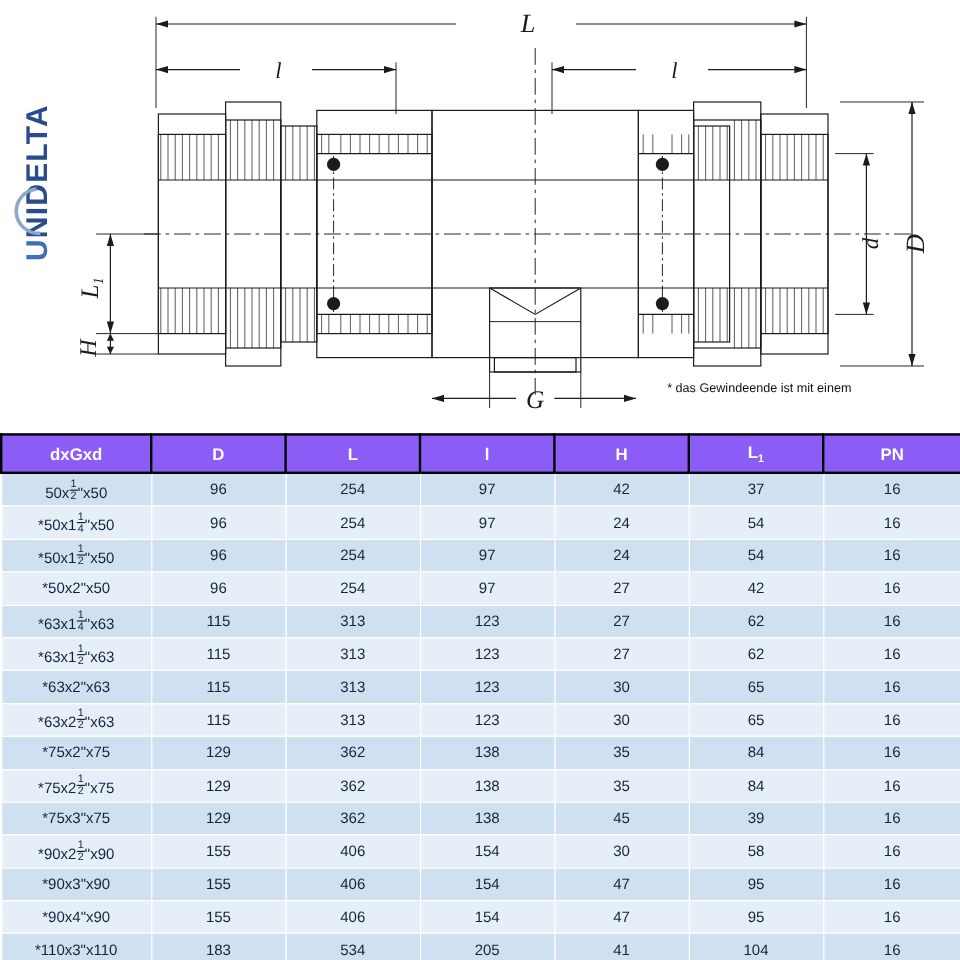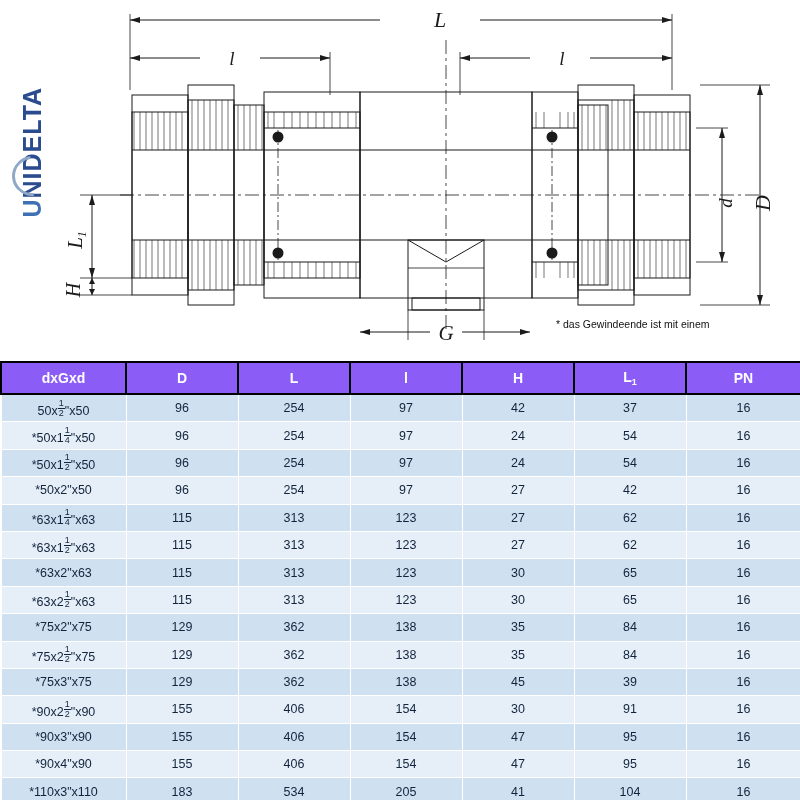--- a/index.html
+++ b/index.html
@@ -446,21 +446,21 @@
           <td>45</td>
           <td>39</td>
           <td>16</td>
         </tr>
         <tr>
           <td class="first">*90x2<span class="frac"><span class="n">1</span><span class="d">2</span></span>"x90</td>
           <td>155</td>
           <td>406</td>
           <td>154</td>
           <td>30</td>
-          <td>91</td>
+          <td>58</td>
           <td>16</td>
         </tr>
         <tr>
           <td class="first">*90x3"x90</td>
           <td>155</td>
           <td>406</td>
           <td>154</td>
           <td>47</td>
           <td>95</td>
           <td>16</td>

